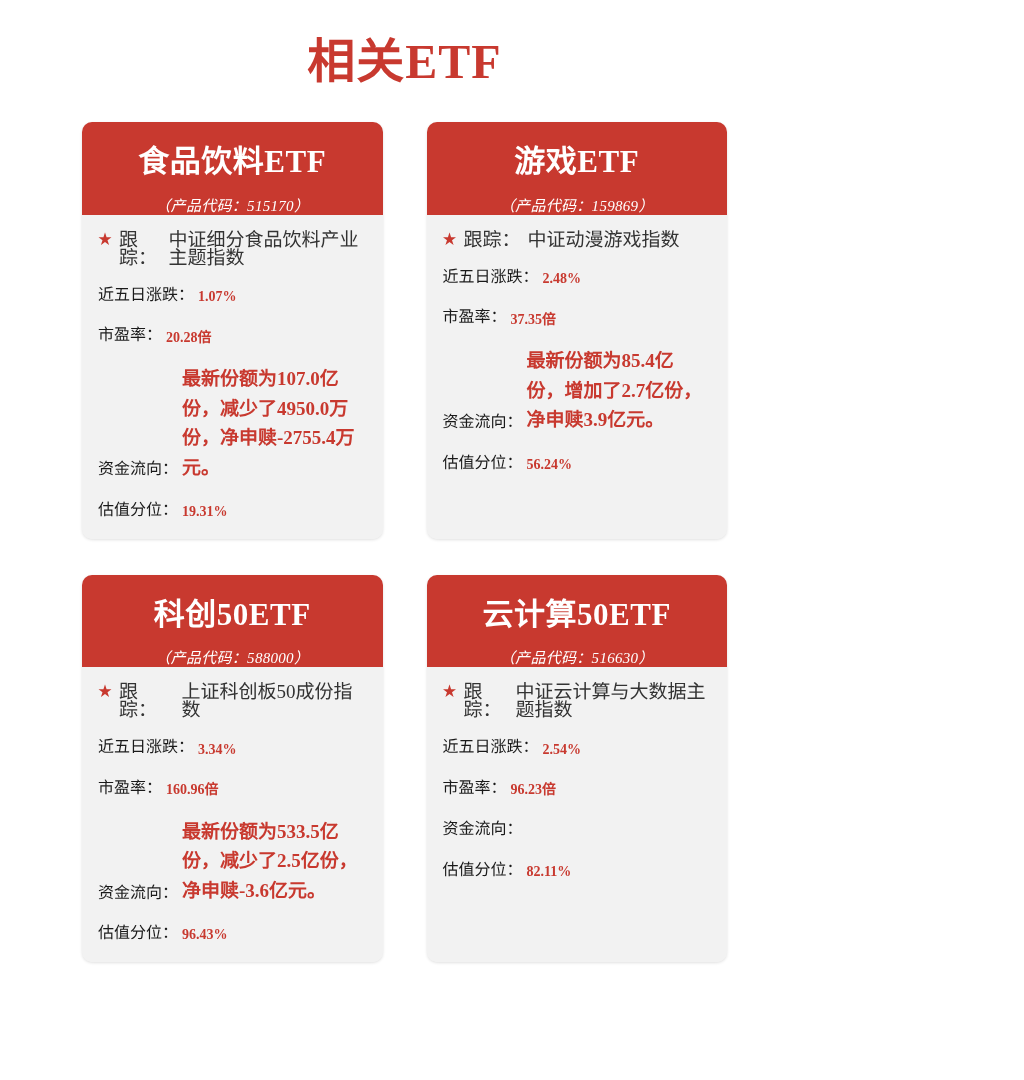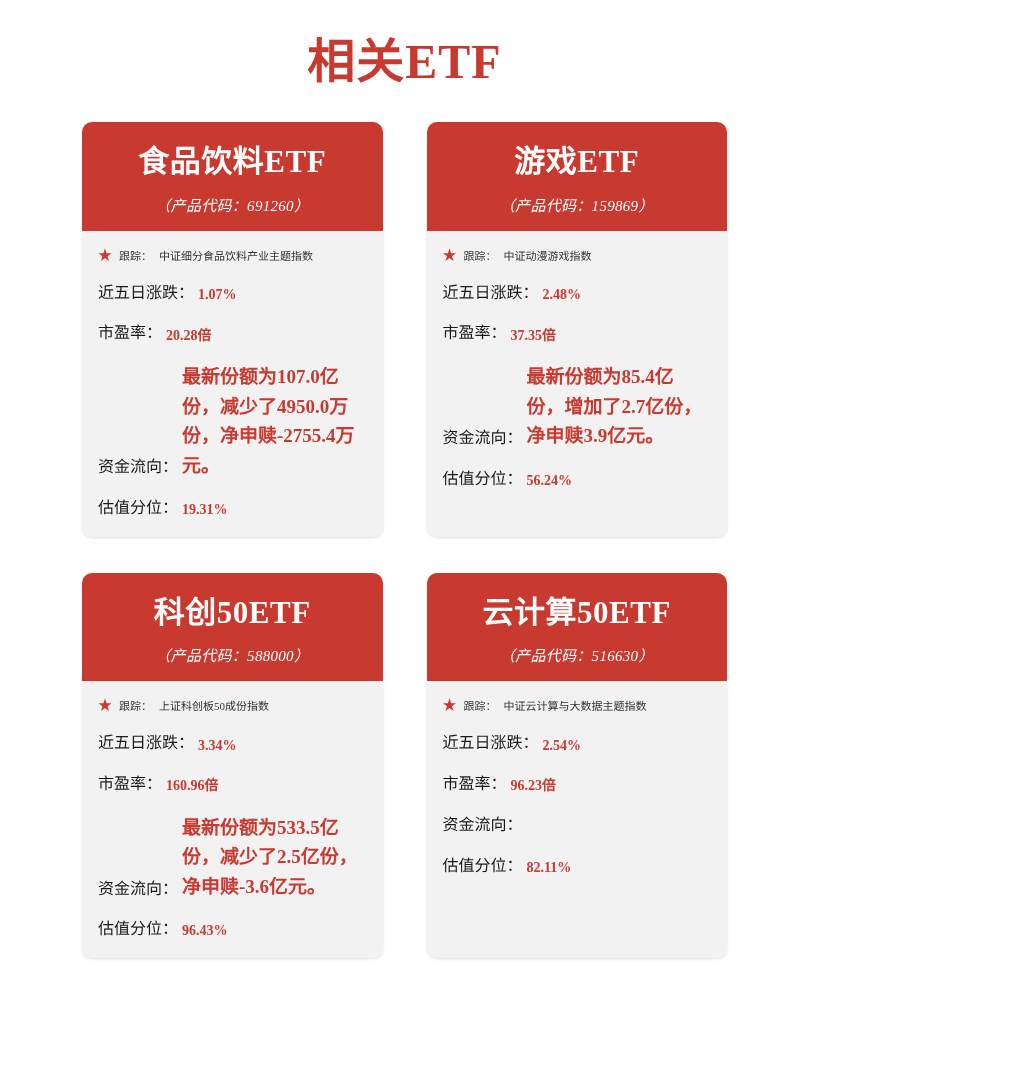--- a/index.html
+++ b/index.html
@@ -38,21 +38,21 @@
     border-radius: 10px;
     overflow: hidden;
     background: #f2f2f2;
     box-shadow: 0 1px 3px rgba(0,0,0,0.12);
     display: flex;
     flex-direction: column;
   }
   .card-head {
     background: #c8392f;
     color: #ffffff;
-    padding: 22px 10px 16px 10px;
+    padding: 22px 10px 0 10px;
     text-align: center;
   }
   .card-name {
     font-size: 31px;
     font-weight: bold;
     line-height: 1.15;
     letter-spacing: 0.5px;
   }
   .card-code {
     font-size: 15px;
@@ -71,21 +71,21 @@
     gap: 7px;
     margin-bottom: 16px;
   }
   .star-icon {
     color: #c8392f;
     font-size: 14px;
     line-height: 18px;
     flex: 0 0 auto;
   }
   .track-text {
-    font-size: 11px;
+    font-size: 19px;
     color: #333333;
     line-height: 18px;
   }
   .row {
     display: flex;
     align-items: flex-end;
     margin-bottom: 16px;
   }
   .row:last-child {
     margin-bottom: 2px;
@@ -114,21 +114,21 @@
 
 <div class="page">
 
   <div class="page-title">相关ETF</div>
 
   <div class="grid">
 
     <div class="card">
       <div class="card-head">
         <div class="card-name">食品饮料ETF</div>
-        <div class="card-code">（产品代码：691260）</div>
+        <div class="card-code">（产品代码：515170）</div>
       </div>
       <div class="card-body">
         <div class="track-row">
           <span class="star-icon">★</span>
           <span class="track-text">跟踪：</span>
           <span class="track-text">中证细分食品饮料产业主题指数</span>
         </div>
         <div class="row">
           <span class="row-label">近五日涨跌：</span>
           <span class="row-value">1.07%</span>

